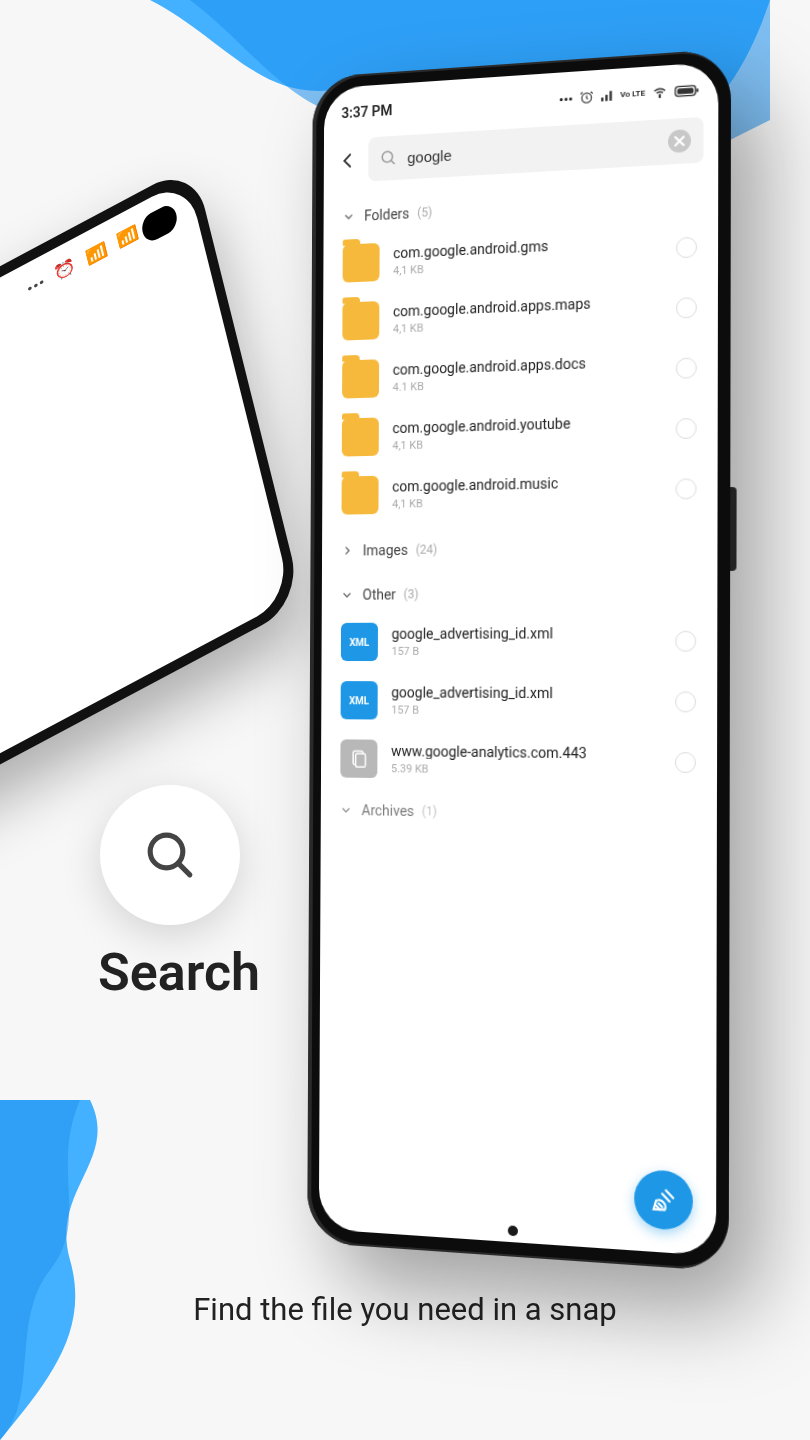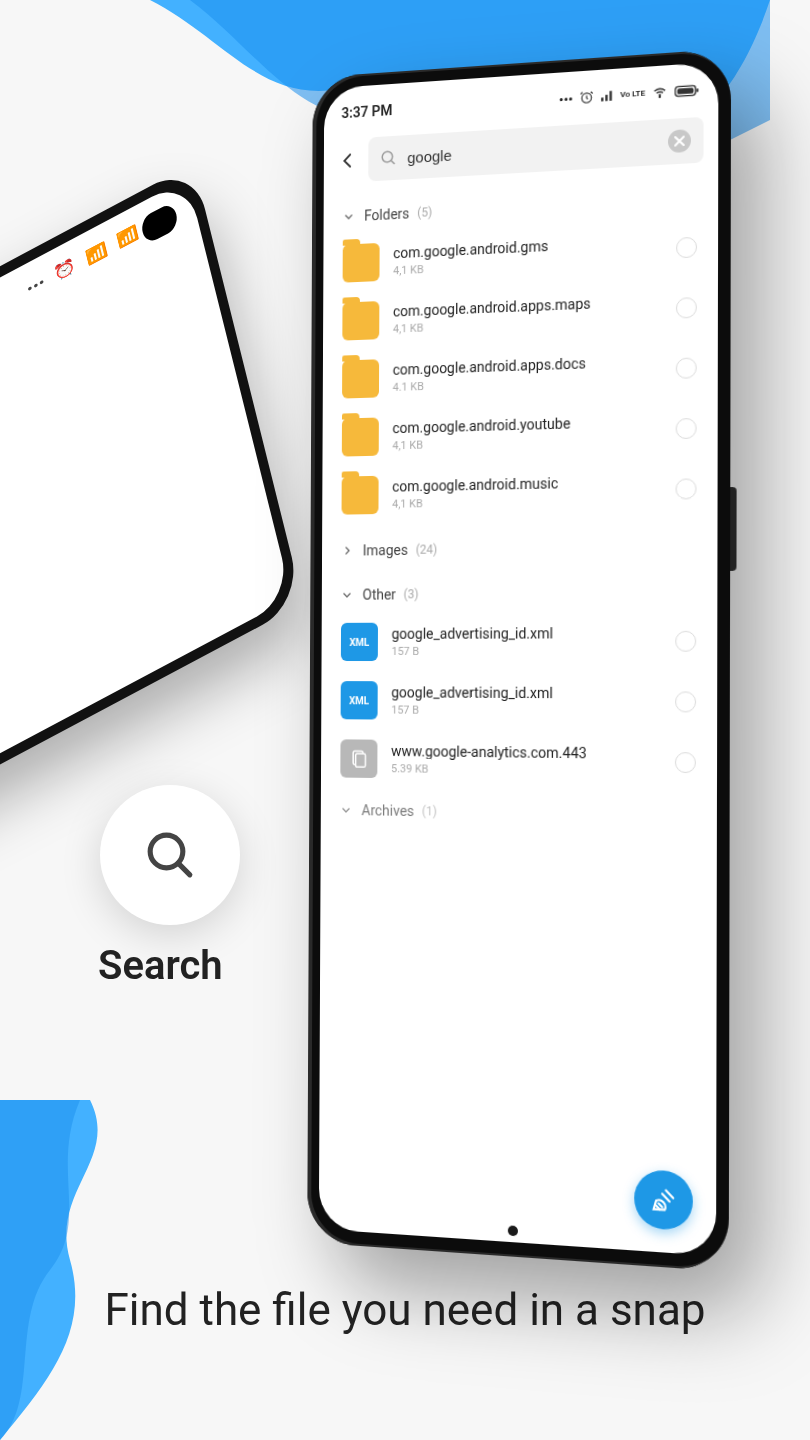--- a/index.html
+++ b/index.html
@@ -43,33 +43,33 @@
     display: flex;
     align-items: center;
     justify-content: center;
     z-index: 2;
   }
   .search-circle svg { stroke: #444; }
   .search-label {
     position: absolute;
     left: 98px;
     top: 942px;
-    font-size: 40px;
+    font-size: 52px;
     font-weight: 600;
     color: #222;
     z-index: 2;
   }
 
   
   .tagline {
     position: absolute;
-    bottom: 104px;
+    bottom: 112px;
     width: 100%;
     text-align: center;
-    font-size: 44px;
+    font-size: 31px;
     color: #222;
     font-weight: 400;
     z-index: 2;
   }
 
   
   .phone-secondary {
     position: absolute;
     left: -260px;
     top: 290px;

